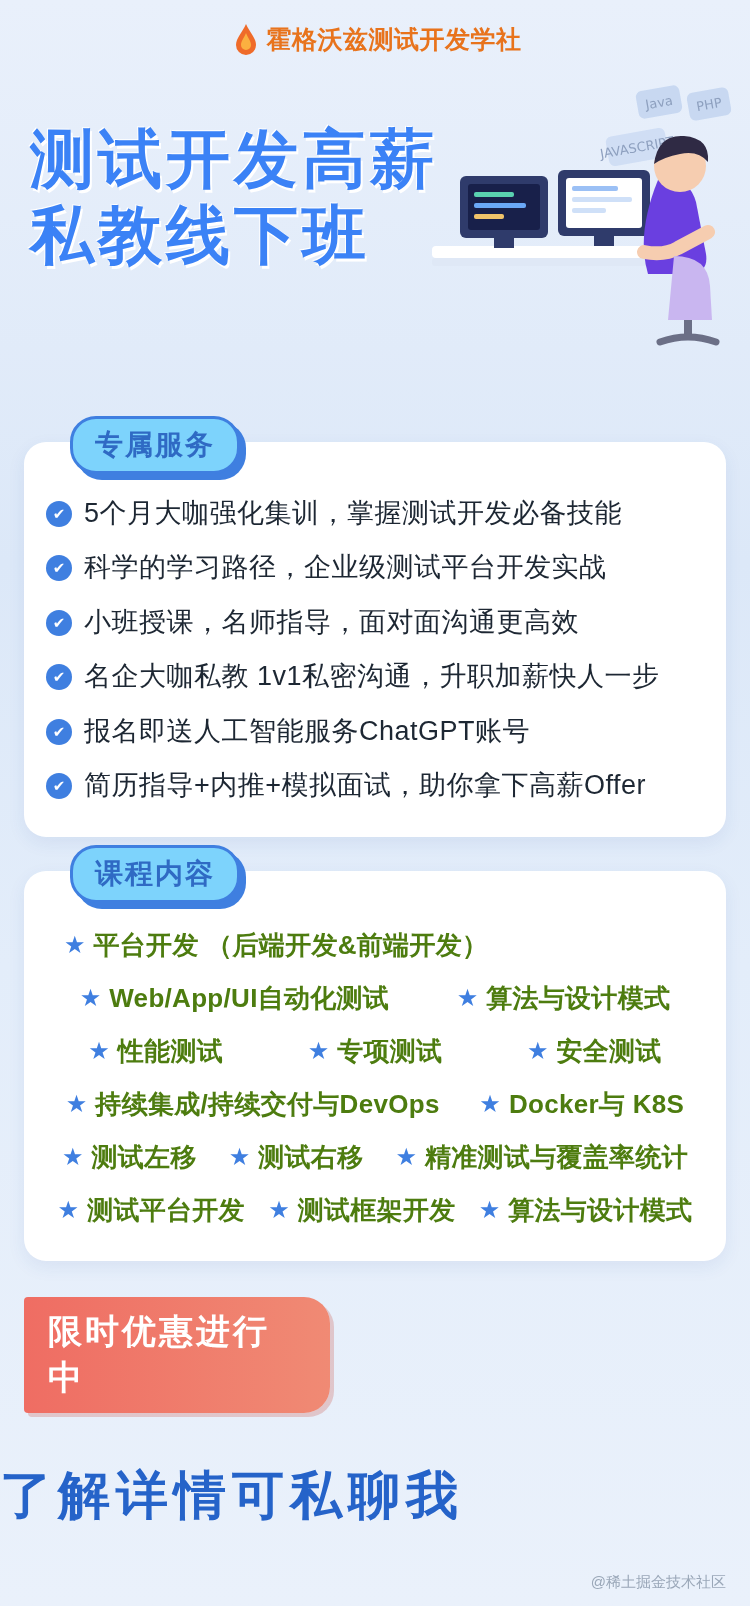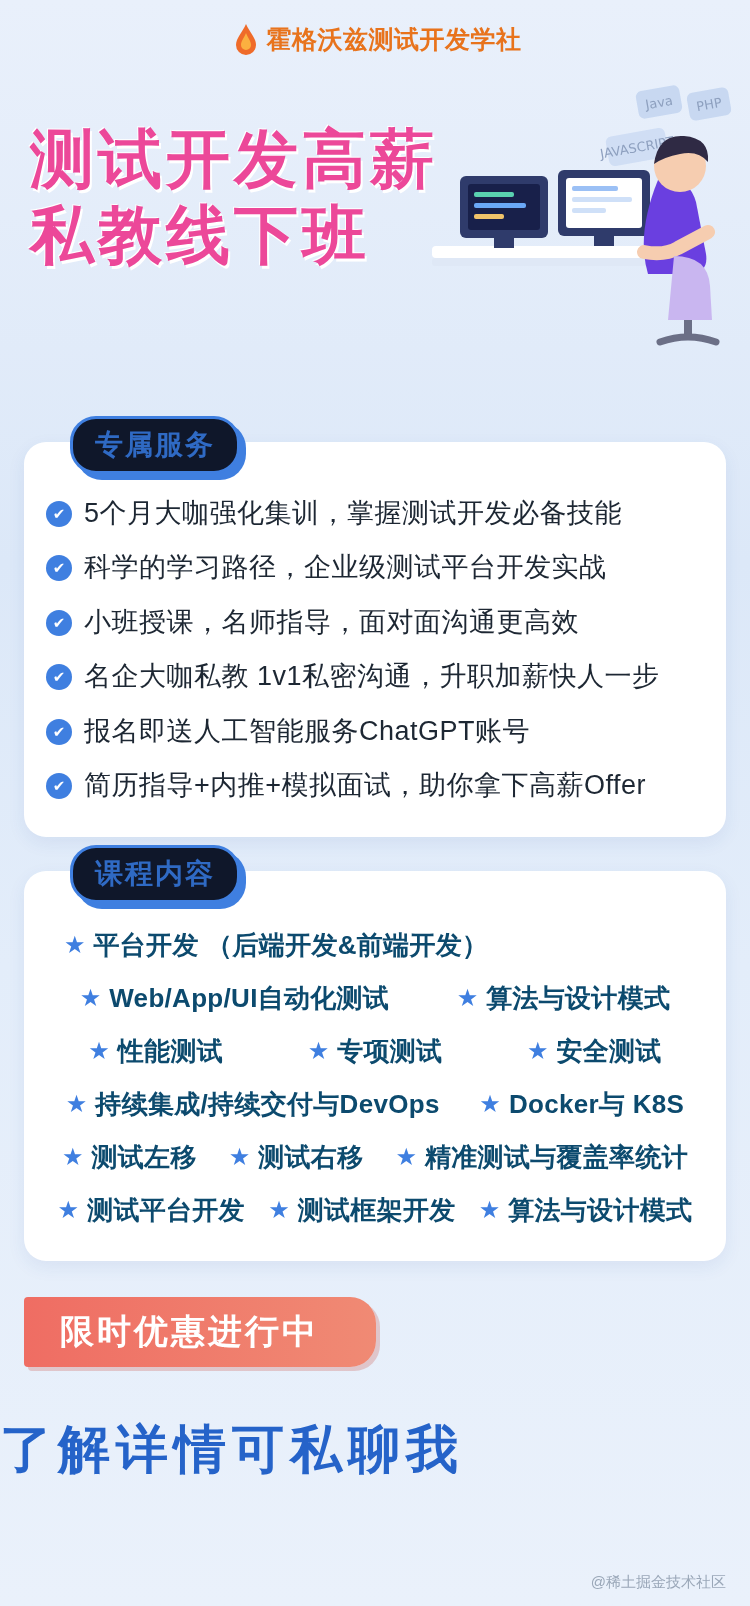--- a/index.html
+++ b/index.html
@@ -49,21 +49,21 @@
   .hero-titles {
     position: absolute;
     left: 30px;
     top: 62px;
     z-index: 3;
   }
   .hero-line {
     font-size: 64px;
     line-height: 1.18;
     font-weight: 700;
-    color: #ec4899;
+    color: #3b82f6;
     letter-spacing: 4px;
     text-shadow: 2px 3px 0 #ffffff, -1px -1px 0 #ffffff;
     font-family: "DejaVu Sans", sans-serif;
   }
   .hero-sub-wrap {
     position: absolute;
     left: 28px;
     right: 24px;
     top: 318px;
     z-index: 3;
@@ -89,21 +89,21 @@
     border-radius: 22px;
     margin: 0 24px;
     padding: 44px 22px 24px 22px;
     box-shadow: 0 6px 18px rgba(40,80,150,.08);
   }
   .card + .card { margin-top: 34px; }
   .card-tag {
     position: absolute;
     left: 46px;
     top: -26px;
-    background: #0f172a;
+    background: #7dd3fc;
     border: 3px solid #3f7fe0;
     border-radius: 26px;
     padding: 7px 22px;
     font-size: 28px;
     font-weight: 700;
     color: #2f6ac4;
     box-shadow: 6px 6px 0 #3f7fe0;
     letter-spacing: 2px;
   }
 
@@ -147,36 +147,36 @@
     gap: 8px;
     white-space: nowrap;
   }
   .star {
     color: #3f7fe0;
     font-size: 24px;
     line-height: 1;
   }
   .chip-text {
     font-size: 26px;
-    color: #0c4a6e;
+    color: #4d7c0f;
     font-weight: 600;
     letter-spacing: .3px;
   }
   .course-row.single { justify-content: flex-start; padding-left: 18px; }
 
   
   .promo {
     margin: 36px 0 0 24px;
-    width: 352px;
+    width: 306px;
     background: linear-gradient(90deg, #ef6d63 0%, #f08a74 100%);
     color: #fff;
     font-size: 34px;
     font-weight: 700;
     letter-spacing: 3px;
-    padding: 12px 36px;
+    padding: 12px 24px;
     border-radius: 4px 26px 26px 4px;
     box-shadow: 4px 4px 0 rgba(200,70,60,.25);
   }
   .cta {
     text-align: left;
     margin-top: 48px;
     font-size: 52px;
     font-weight: 700;
     color: #2563c9;
     letter-spacing: 6px;

